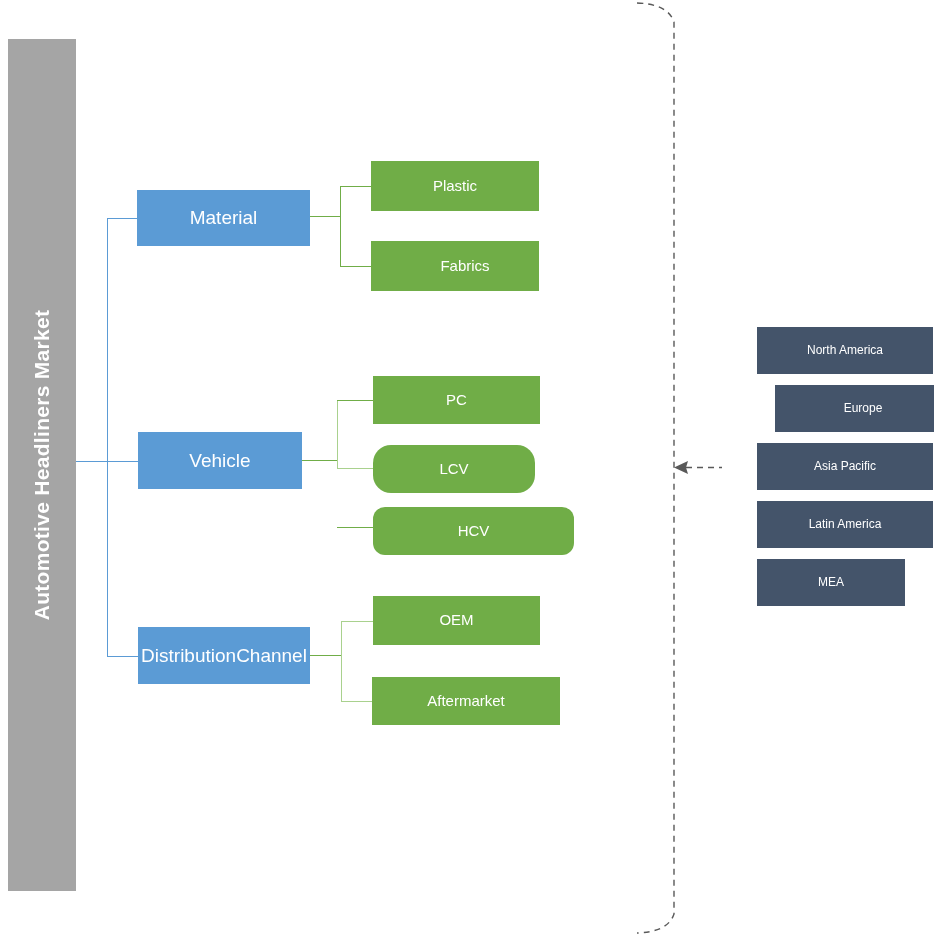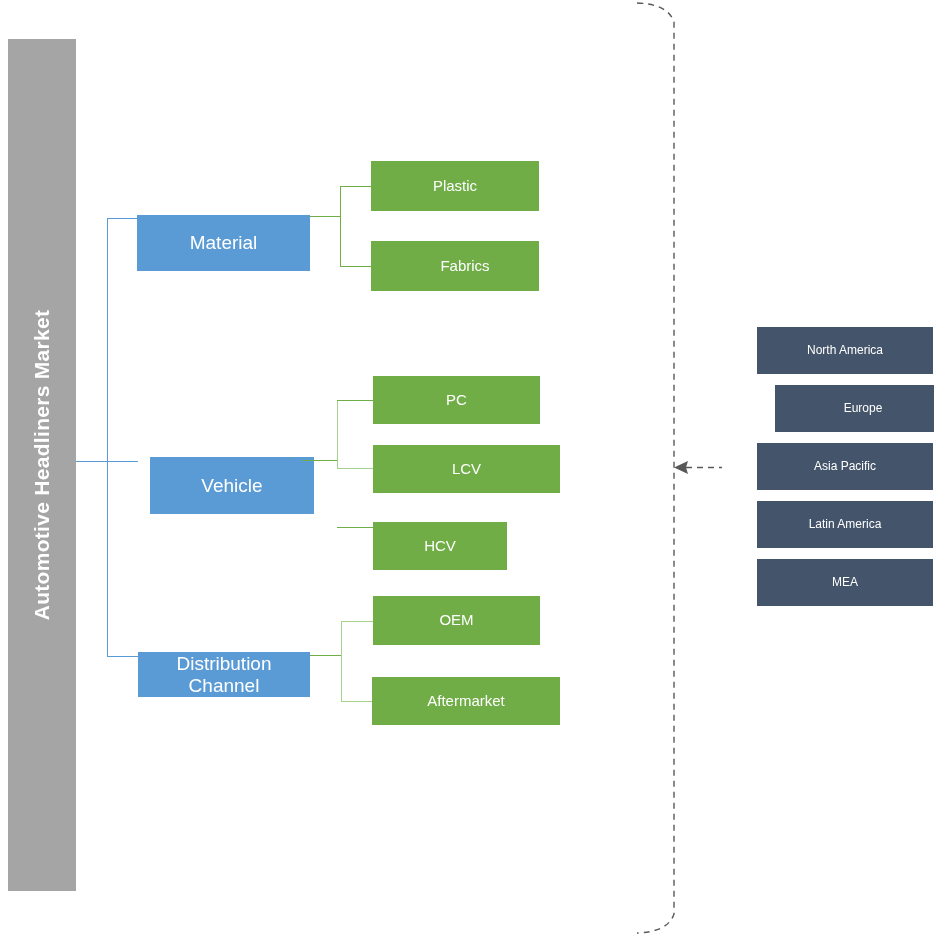--- a/index.html
+++ b/index.html
@@ -50,21 +50,20 @@
     align-items: center;
     justify-content: center;
     text-align: center;
     color: #ffffff;
     line-height: 1.12;
     font-family: "Liberation Sans", sans-serif;
   }
   .node.level1 {
     background: #5b9bd5;
     font-size: 19px;
-    margin-top: 25px;
   }
   .node.level2 {
     background: #70ad47;
     font-size: 15px;
   }
   .node.region {
     background: #44546a;
     font-size: 12px;
   }
 
@@ -126,25 +125,25 @@
   <div class="line h blue-line" style="left:107px; top:218px; width:31px;"></div>
 
   <div class="line h blue-line" style="left:107px; top:461px; width:31px;"></div>
 
   <div class="line h blue-line" style="left:107px; top:656px; width:31px;"></div>
 
   <div class="node level1" style="left:137px; top:190px; width:173px; height:56px;">
     <span>Material</span>
   </div>
 
-  <div class="node level1" style="left:150px; top:432px; width:164px; height:57px;">
+  <div class="node level1" style="left:138px; top:432px; width:164px; height:57px;">
     <span>Vehicle</span>
   </div>
 
-  <div class="node level1" style="left:138px; top:627px; width:172px; height:45px; flex-direction:column;">
+  <div class="node level1" style="left:138px; top:627px; width:172px; height:57px; flex-direction:row;">
     <span>Distribution</span>
     <span>Channel</span>
   </div>
 
   <div class="line h green-line" style="left:310px; top:216px; width:31px;"></div>
   <div class="line v green-line" style="left:340px; top:186px; height:81px;"></div>
   <div class="line h green-line" style="left:340px; top:186px; width:32px;"></div>
   <div class="line h green-line" style="left:340px; top:266px; width:32px;"></div>
 
   <div class="node level2" style="left:371px; top:161px; width:168px; height:50px;">
@@ -156,24 +155,24 @@
 
   <div class="line h green-line" style="left:302px; top:460px; width:36px;"></div>
   <div class="line v green-line-light" style="left:337px; top:400px; height:69px;"></div>
   <div class="line h green-line" style="left:337px; top:400px; width:36px;"></div>
   <div class="line h green-line-light" style="left:337px; top:468px; width:36px;"></div>
   <div class="line h green-line" style="left:337px; top:527px; width:36px;"></div>
 
   <div class="node level2" style="left:373px; top:376px; width:167px; height:48px;">
     <span>PC</span>
   </div>
-  <div class="node level2" style="left:373px; top:445px; width:187px; height:48px;">
+  <div class="node level2" style="left:373px; top:445px; width:162px; height:48px;border-radius:18px;">
     <span>LCV</span>
   </div>
-  <div class="node level2" style="left:373px; top:522px; width:134px; height:48px;">
+  <div class="node level2" style="left:373px; top:507px; width:201px; height:48px;border-radius:12px;">
     <span>HCV</span>
   </div>
 
   <div class="line h green-line" style="left:310px; top:655px; width:31px;"></div>
   <div class="line v green-line-light" style="left:341px; top:621px; height:80px;"></div>
   <div class="line h green-line-light" style="left:341px; top:621px; width:32px;"></div>
   <div class="line h green-line-light" style="left:341px; top:701px; width:32px;"></div>
 
   <div class="node level2" style="left:373px; top:596px; width:167px; height:49px;">
     <span>OEM</span>
@@ -196,17 +195,17 @@
   </div>
   <div class="node region" style="left:757px; top:385px; width:176px; height:47px;margin-left:18px;">
     <span>Europe</span>
   </div>
   <div class="node region" style="left:757px; top:443px; width:176px; height:47px;">
     <span>Asia Pacific</span>
   </div>
   <div class="node region" style="left:757px; top:501px; width:176px; height:47px;text-align:center;">
     <span>Latin America</span>
   </div>
-  <div class="node region" style="left:757px; top:559px; width:176px; height:47px;">
+  <div class="node region" style="left:757px; top:559px; width:148px; height:47px;">
     <span>MEA</span>
   </div>
 
 </div>
 
 </body></html>

